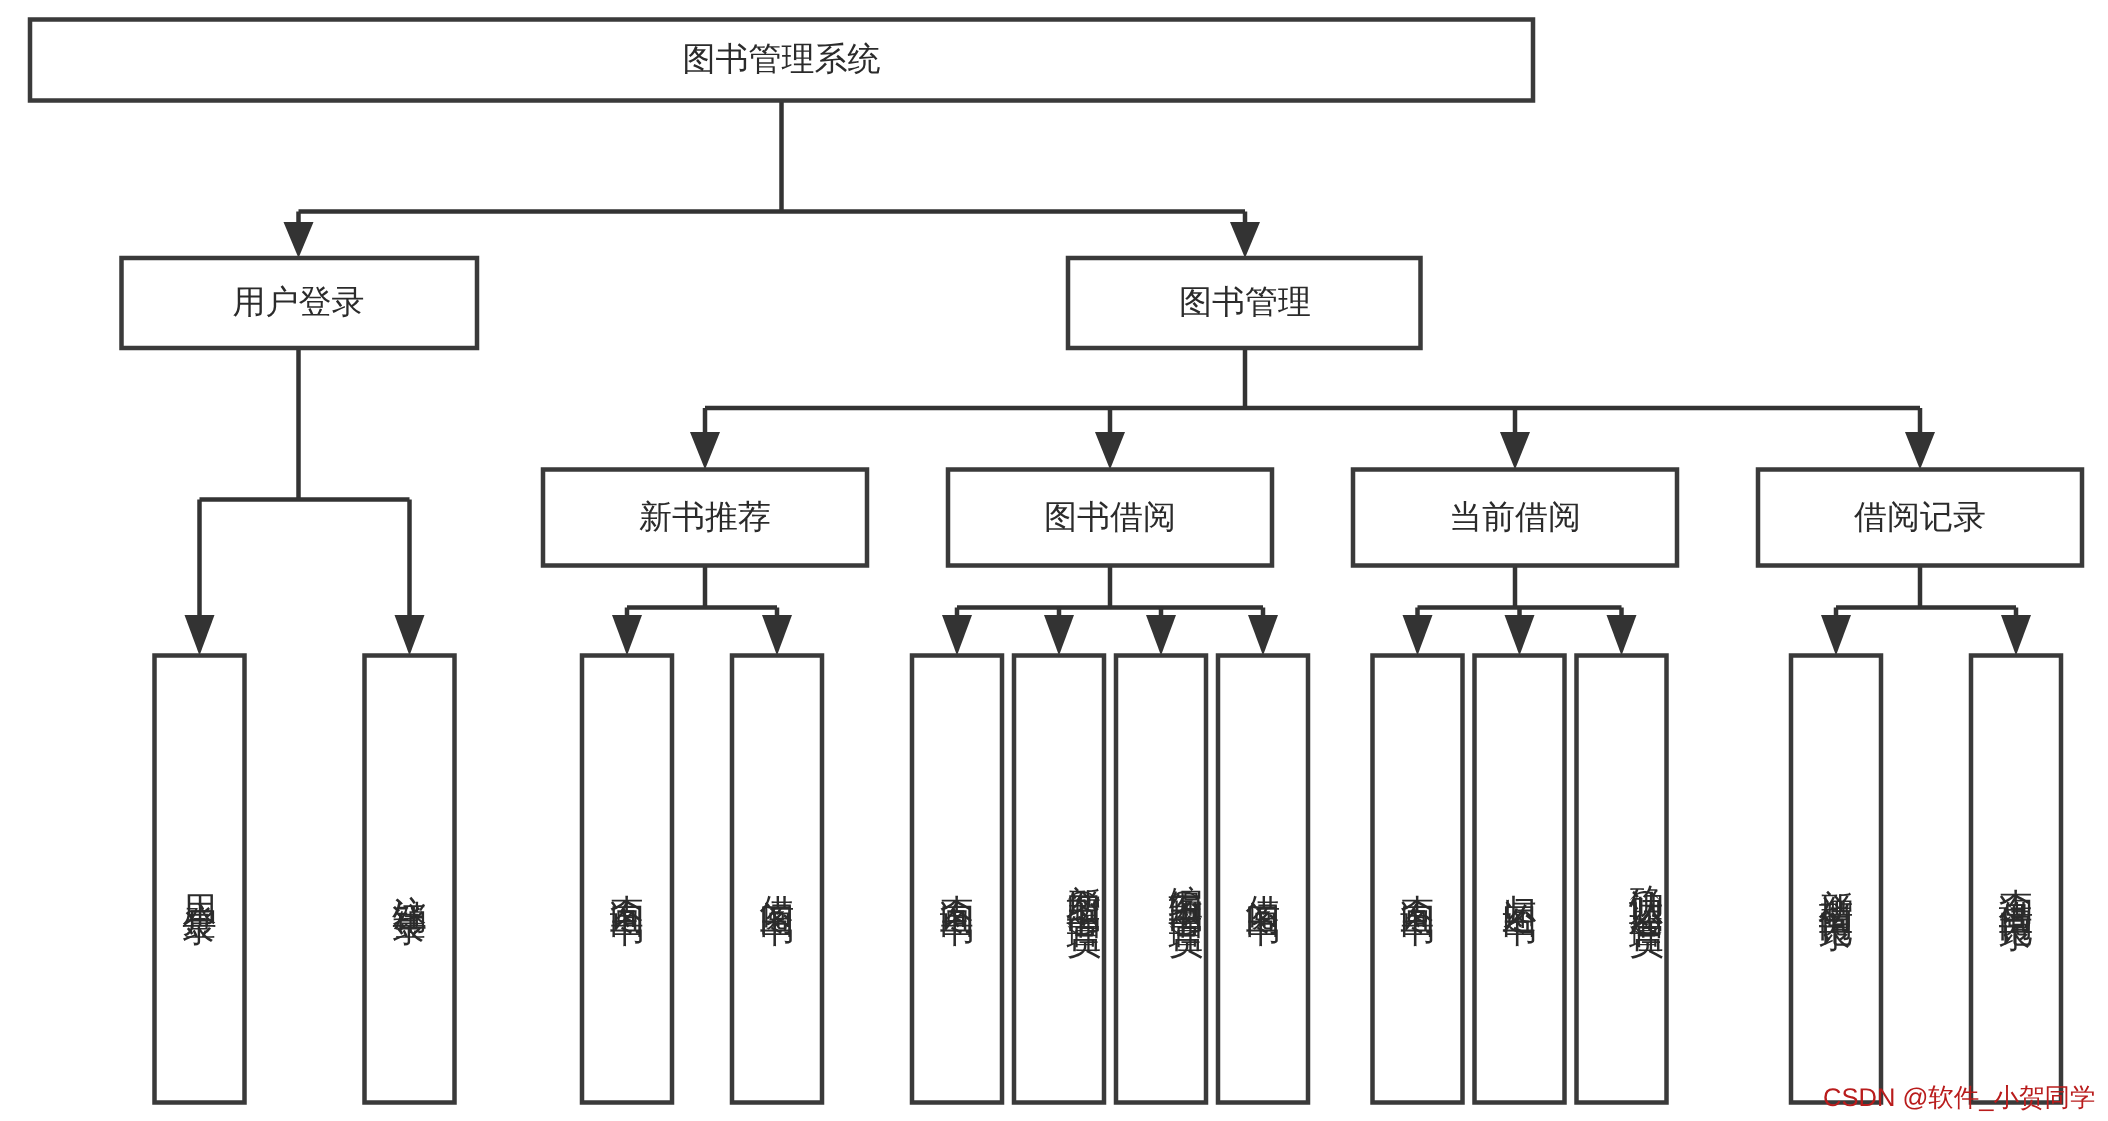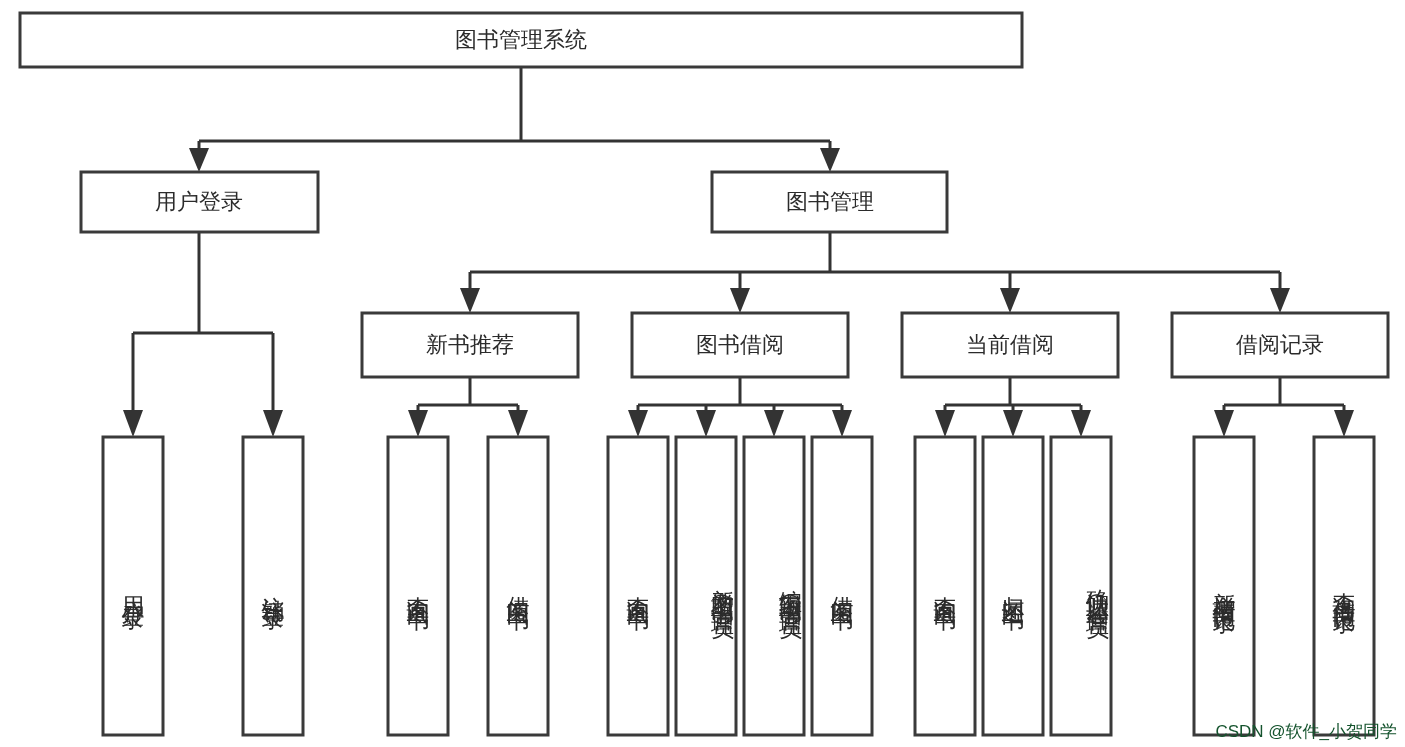--- a/index.html
+++ b/index.html
@@ -37,21 +37,21 @@
     fill: none;
   }
   .arrow-head {
     fill: #333333;
     stroke: none;
   }
   .watermark {
     position: absolute;
     right: 8px;
     bottom: 4px;
-    color: #14532d;
+    color: #b91c1c;
     font-size: 17px;
     font-family: "Liberation Sans", "DejaVu Sans", sans-serif;
     white-space: nowrap;
     user-select: none;
   }
 </style>
 </head>
 <body>
 
 <svg id="diagram" viewBox="0 0 1405 747" xmlns="http://www.w3.org/2000/svg">

